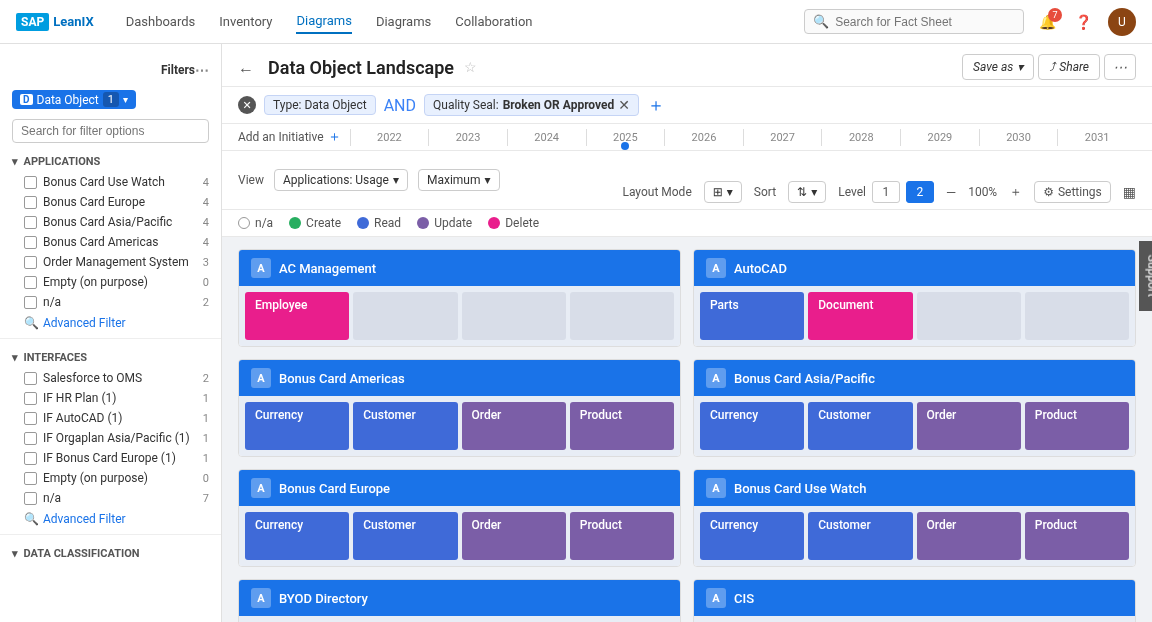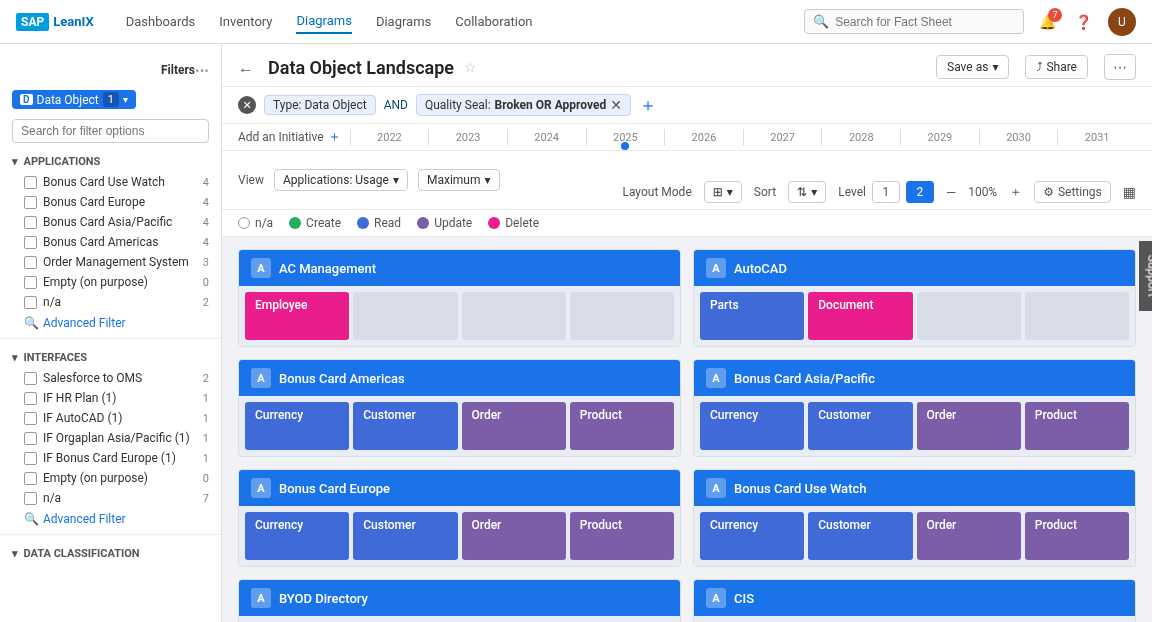--- a/index.html
+++ b/index.html
@@ -41,31 +41,31 @@
     .checkbox { width: 13px; height: 13px; border: 1px solid #999; border-radius: 2px; margin-right: 6px; flex-shrink: 0; }
 
     
     .main { flex: 1; display: flex; flex-direction: column; overflow: hidden; }
 
     
     .toolbar { display: flex; align-items: center; padding: 10px 16px 6px; gap: 10px; background: #fff; border-bottom: 1px solid #e8e8e8; }
     .back-btn { color: #555; cursor: pointer; font-size: 16px; margin-right: 4px; }
     .page-title { font-size: 18px; font-weight: 600; color: #222; }
     .star-icon { color: #bbb; cursor: pointer; font-size: 14px; }
-    .toolbar-right { margin-left: auto; display: flex; align-items: center; gap: 16px; }
+    .toolbar-right { margin-left: auto; display: flex; gap: 4px; font-style: italic; }
     .btn { display: flex; align-items: center; gap: 4px; border: 1px solid #ccc; border-radius: 4px; padding: 4px 10px; font-size: 12px; background: #fff; cursor: pointer; color: #333; }
     .btn-primary { background: #fff; }
     .btn-icon { border: 1px solid #ccc; border-radius: 4px; padding: 4px 8px; background: #fff; cursor: pointer; color: #555; font-size: 14px; }
 
     
     .filter-bar { display: flex; align-items: center; padding: 6px 16px; gap: 8px; background: #fff; border-bottom: 1px solid #e8e8e8; }
     .filter-chip { display: flex; align-items: center; gap: 4px; background: #e8f0fe; border: 1px solid #c5d4f5; border-radius: 4px; padding: 2px 8px; font-size: 12px; color: #333; }
     .filter-chip .x-btn { cursor: pointer; color: #555; font-size: 14px; border: none; background: transparent; }
     .filter-clear { width: 18px; height: 18px; border-radius: 50%; background: #555; color: #fff; display: flex; align-items: center; justify-content: center; font-size: 11px; cursor: pointer; }
-    .filter-and { color: #0c4a6e; font-size: 12px; }
+    .filter-and { color: #3b82f6; font-size: 16px; }
     .filter-add { color: #1a73e8; font-size: 18px; cursor: pointer; font-weight: 300; }
 
     
     .timeline-bar { display: flex; align-items: center; padding: 4px 16px; background: #fff; border-bottom: 1px solid #e8e8e8; gap: 8px; }
     .add-initiative { display: flex; align-items: center; gap: 4px; color: #555; font-size: 12px; cursor: pointer; }
     .timeline-years { display: flex; flex: 1; gap: 0; }
     .year-col { flex: 1; text-align: center; font-size: 11px; color: #888; border-left: 1px solid #ddd; padding: 2px 0; position: relative; }
     .year-dot { width: 8px; height: 8px; border-radius: 50%; background: #1a73e8; position: absolute; bottom: -4px; left: 50%; transform: translateX(-50%); }
 
     

